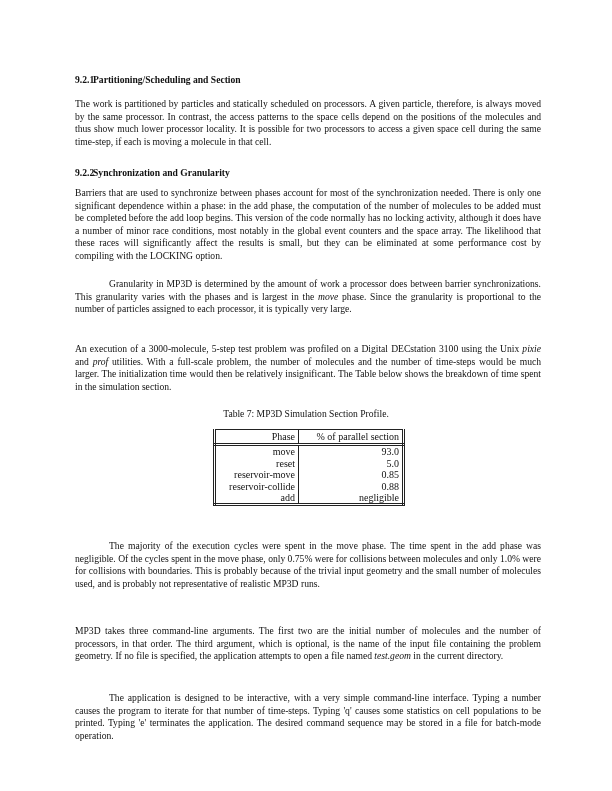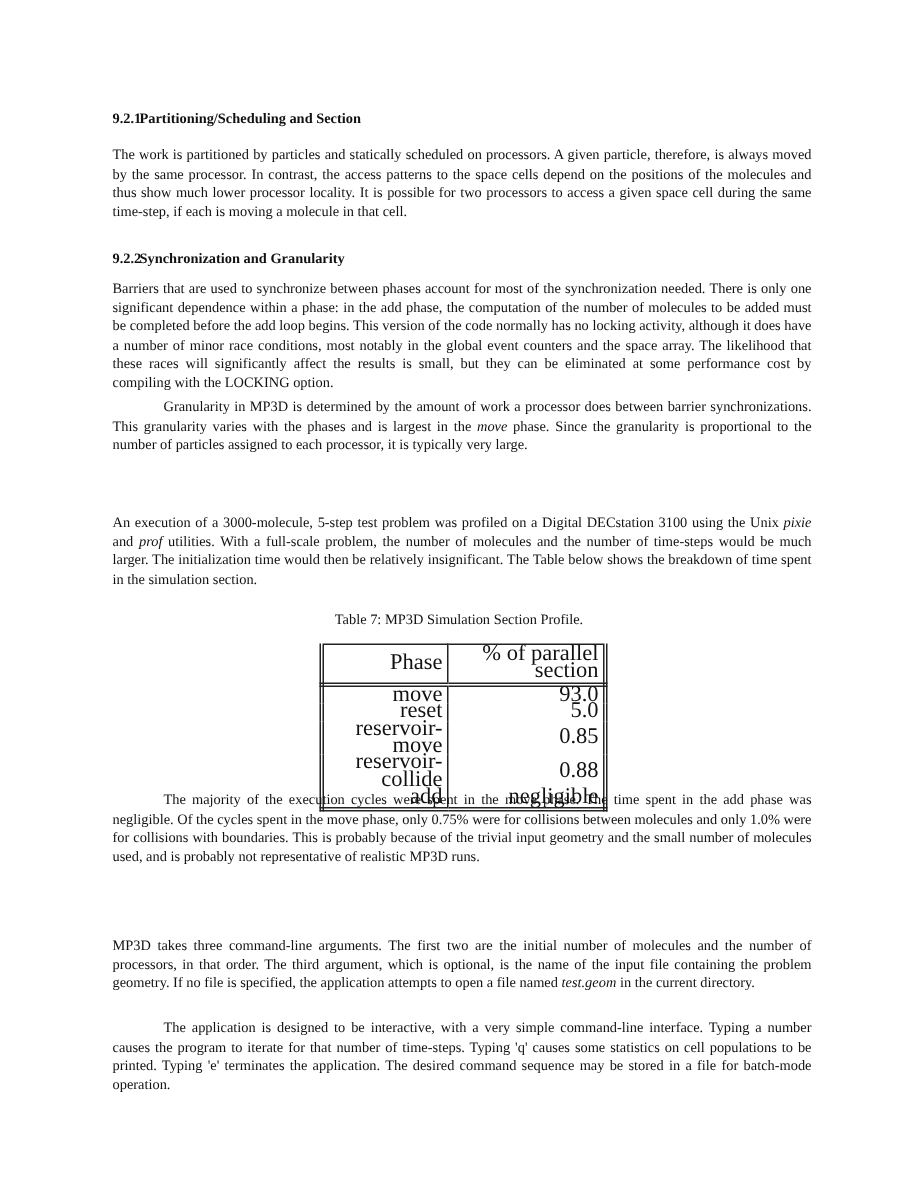--- a/index.html
+++ b/index.html
@@ -1,27 +1,27 @@
 <!DOCTYPE html>
 <html><head>
 <meta charset="utf-8">
 <style>
   html, body { margin: 0; padding: 0; background: #ffffff; }
   body { width: 612px; height: 791px; position: relative; overflow: hidden;
          font-family: "Liberation Serif", "DejaVu Serif", serif; color: #111; }
   .page { position: absolute; left: 0; top: 0; width: 612px; height: 791px; }
   .p { position: absolute; left: 75px; width: 466px; font-size: 9.6px; line-height: 12.6px;
        text-align: justify; margin: 0; }
-  .indent { text-indent: 34px; }
+  .indent { text-indent: 34px; margin-top: 12px; }
   .h3 { position: absolute; left: 75px; font-size: 9.6px; font-weight: bold; margin: 0; }
   .h3 .num { display: inline-block; width: 18px; }
   .h2 { position: absolute; left: 75px; font-size: 12.8px; font-weight: bold; margin: 0; }
   .h2 .num { display: inline-block; width: 27px; }
   .caption { position: absolute; left: 0; width: 612px; top: 408px; text-align: center; font-size: 9.6px; }
-  .tbl { position: absolute; left: 213px; top: 429px; width: 192px; font-size: 15px; }
+  .tbl { position: absolute; left: 213px; top: 429px; width: 192px; font-size: 10px; }
   .tbl table { border-collapse: collapse; width: 100%; }
   .tbl td { padding: 0 3px; line-height: 11.4px; text-align: right; }
   .tbl .c1 { width: 76px; border-left: 3px double #222; border-right: 1px solid #222; }
   .tbl .c2 { border-right: 3px double #222; margin-top: 24px; }
   .tbl tr.head td { border-top: 1px solid #222; border-bottom: 3px double #222; padding-top: 1px; padding-bottom: 1px; }
   .tbl tr.last td { border-bottom: 3px double #222; }
   .pagenum { position: absolute; left: 0; width: 612px; top: 758px; text-align: center; font-size: 9.6px; font-weight: bold; }
   em { font-style: italic; }
 </style>
 </head>

